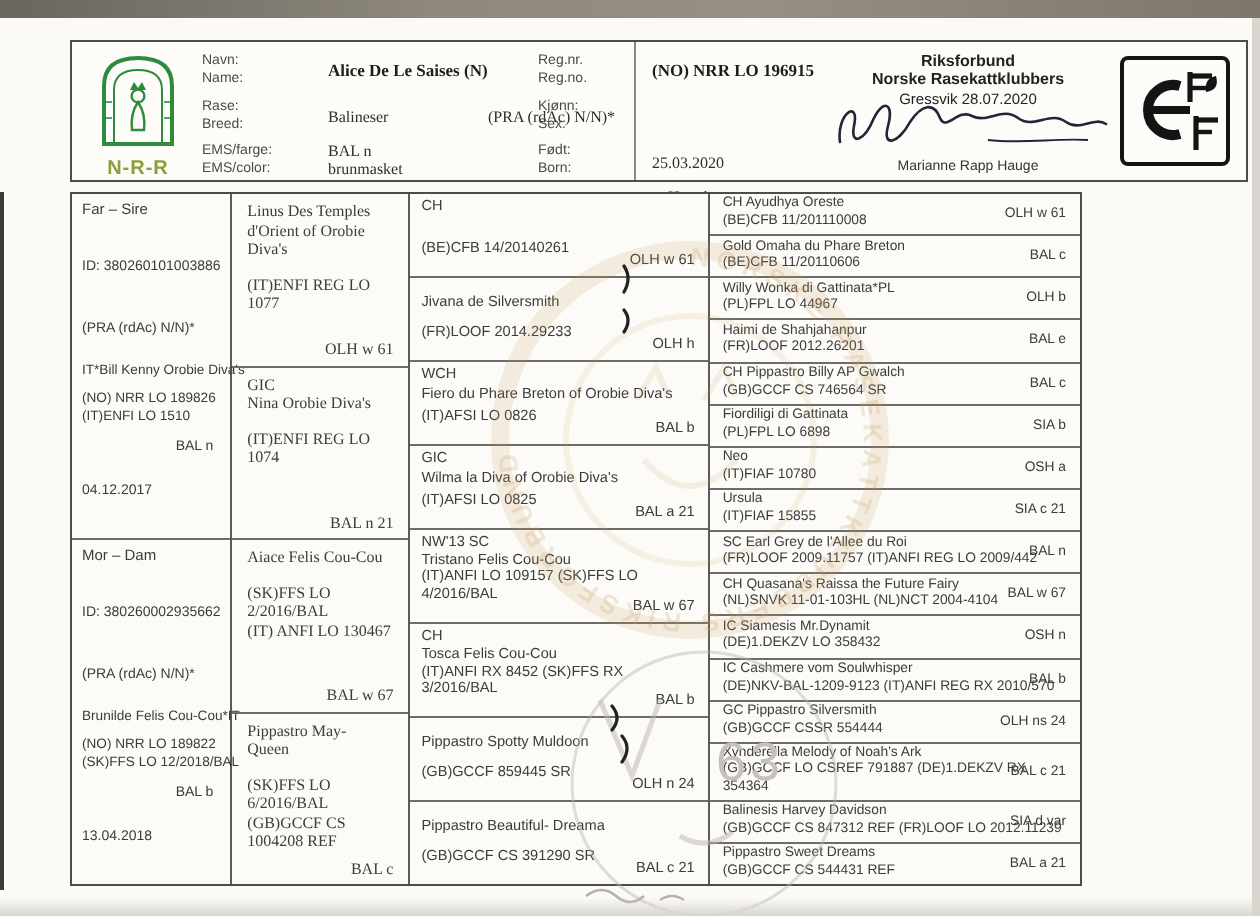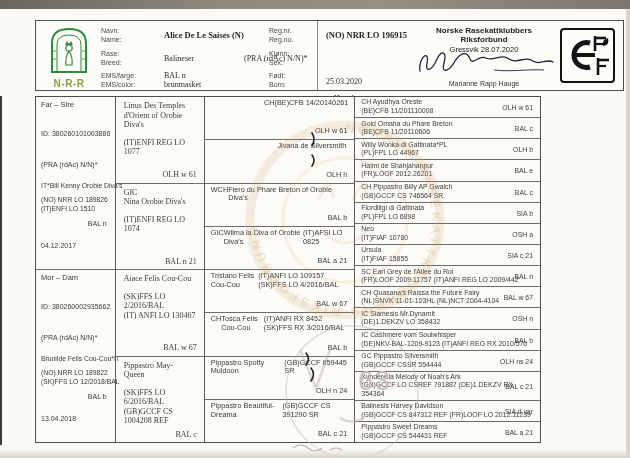--- a/index.html
+++ b/index.html
@@ -46,21 +46,21 @@
   .cpra{position:absolute;top:64px;left:5px;white-space:nowrap;}
   .cname{position:absolute;top:85px;left:5px;white-space:nowrap;font-size:6.8px;}
   .crg1{position:absolute;top:99px;left:5px;white-space:nowrap;font-size:6.8px;}
   .crg2{position:absolute;top:108px;left:5px;white-space:nowrap;font-size:6.8px;}
   .cems{position:absolute;top:123px;right:8px;}
   .cdate{position:absolute;top:145px;left:5px;}
 
   .g2{display:flex;flex-direction:column;justify-content:flex-start;
     padding:4px 8px 12px 8px;font-size:8px;line-height:9.5px;color:#3c3c3c;font-family:Liberation Serif, serif;}
   .g2 .rg1{margin-top:8px;}
-  .g3{display:flex;flex-direction:row;justify-content:flex-end;
+  .g3{display:flex;flex-direction:column;justify-content:space-between;
     padding:2px 6px 9px 6px;font-size:7.3px;line-height:8.8px;color:#3c3c3c;}
   .g4{display:flex;flex-direction:column;justify-content:center;
     padding:1px 5px 1px 6px;font-size:6.9px;line-height:8.6px;color:#3c3c3c;}
   .ems{position:absolute;right:7px;bottom:3px;white-space:nowrap;}
   .g4 .ems{bottom:auto;top:55%;transform:translateY(-50%);}
   .nm{padding-right:2px;}
 
   
   .overlay{position:absolute;left:0;top:0;width:630px;height:458px;pointer-events:none;}
   .sealnum{position:absolute;left:358px;top:366px;font-size:27px;color:#c6c2ba;
@@ -112,22 +112,22 @@
     <div class="hlbl" style="left:233px;top:50px;">Født:
 Born:</div>
 
     <div class="hdiv"></div>
 
     <div class="hval b" style="left:290px;top:9px;">(NO) NRR LO 196915</div>
     <div class="hval" style="left:290px;top:33px;margin-top:40px;">♀ Hunnkatt</div>
     <div class="hval" style="left:290px;top:56px;">25.03.2020</div>
 
     <div class="orgblock">
+      <div class="l1">Riksforbund</div>
       <div class="l1">Norske Rasekattklubbers</div>
-      <div class="l1">Riksforbund</div>
       <div class="l2">Gressvik 28.07.2020</div>
     </div>
 
     <div class="sig">
       <svg width="140" height="28" viewBox="0 0 140 28">
         <path d="M4,22 C2,8 14,0 11,14 C9,24 16,22 21,10 C26,0 31,3 28,14 C25,25 33,23 39,12 C45,3 51,2 54,10 C57,17 63,5 70,9 C78,13 85,4 93,10 C101,16 109,6 117,12 C124,17 131,9 137,13" fill="none" stroke="#23233a" stroke-width="1.3" stroke-linecap="round"></path>
         <path d="M78,21 C95,23 112,20 128,21" fill="none" stroke="#23233a" stroke-width="0.9"></path>
       </svg>
     </div>
     <div class="signame">Marianne Rapp Hauge</div>
@@ -205,34 +205,37 @@
 
     <div class="pcol" style="width:176px;">
       <div class="pc g3">
         <div class="ttl">CH</div>
         <div class="rg">(BE)CFB 14/20140261</div>
         <div class="ems">OLH w 61</div>
       </div>
       <div class="pc g3">
         <div class="ttl"></div>
         <div class="nm">Jivana de Silversmith</div>
+        <div class="rg">(FR)LOOF 2014.29233</div>
         <div class="ems">OLH h</div>
       </div>
       <div class="pc g3">
         <div class="ttl">WCH</div>
         <div class="nm">Fiero du Phare Breton of Orobie Diva's</div>
+        <div class="rg">(IT)AFSI LO 0826</div>
         <div class="ems">BAL b</div>
       </div>
       <div class="pc g3">
         <div class="ttl">GIC</div>
         <div class="nm">Wilma la Diva of Orobie Diva's</div>
         <div class="rg">(IT)AFSI LO 0825</div>
         <div class="ems">BAL a 21</div>
       </div>
       <div class="pc g3">
+        <div class="ttl">NW'13  SC</div>
         <div class="nm">Tristano Felis Cou-Cou</div>
         <div class="rg">(IT)ANFI LO 109157 (SK)FFS LO 4/2016/BAL</div>
         <div class="ems">BAL w 67</div>
       </div>
       <div class="pc g3">
         <div class="ttl">CH</div>
         <div class="nm">Tosca Felis Cou-Cou</div>
         <div class="rg">(IT)ANFI RX 8452 (SK)FFS RX 3/2016/BAL</div>
         <div class="ems">BAL b</div>
       </div>

